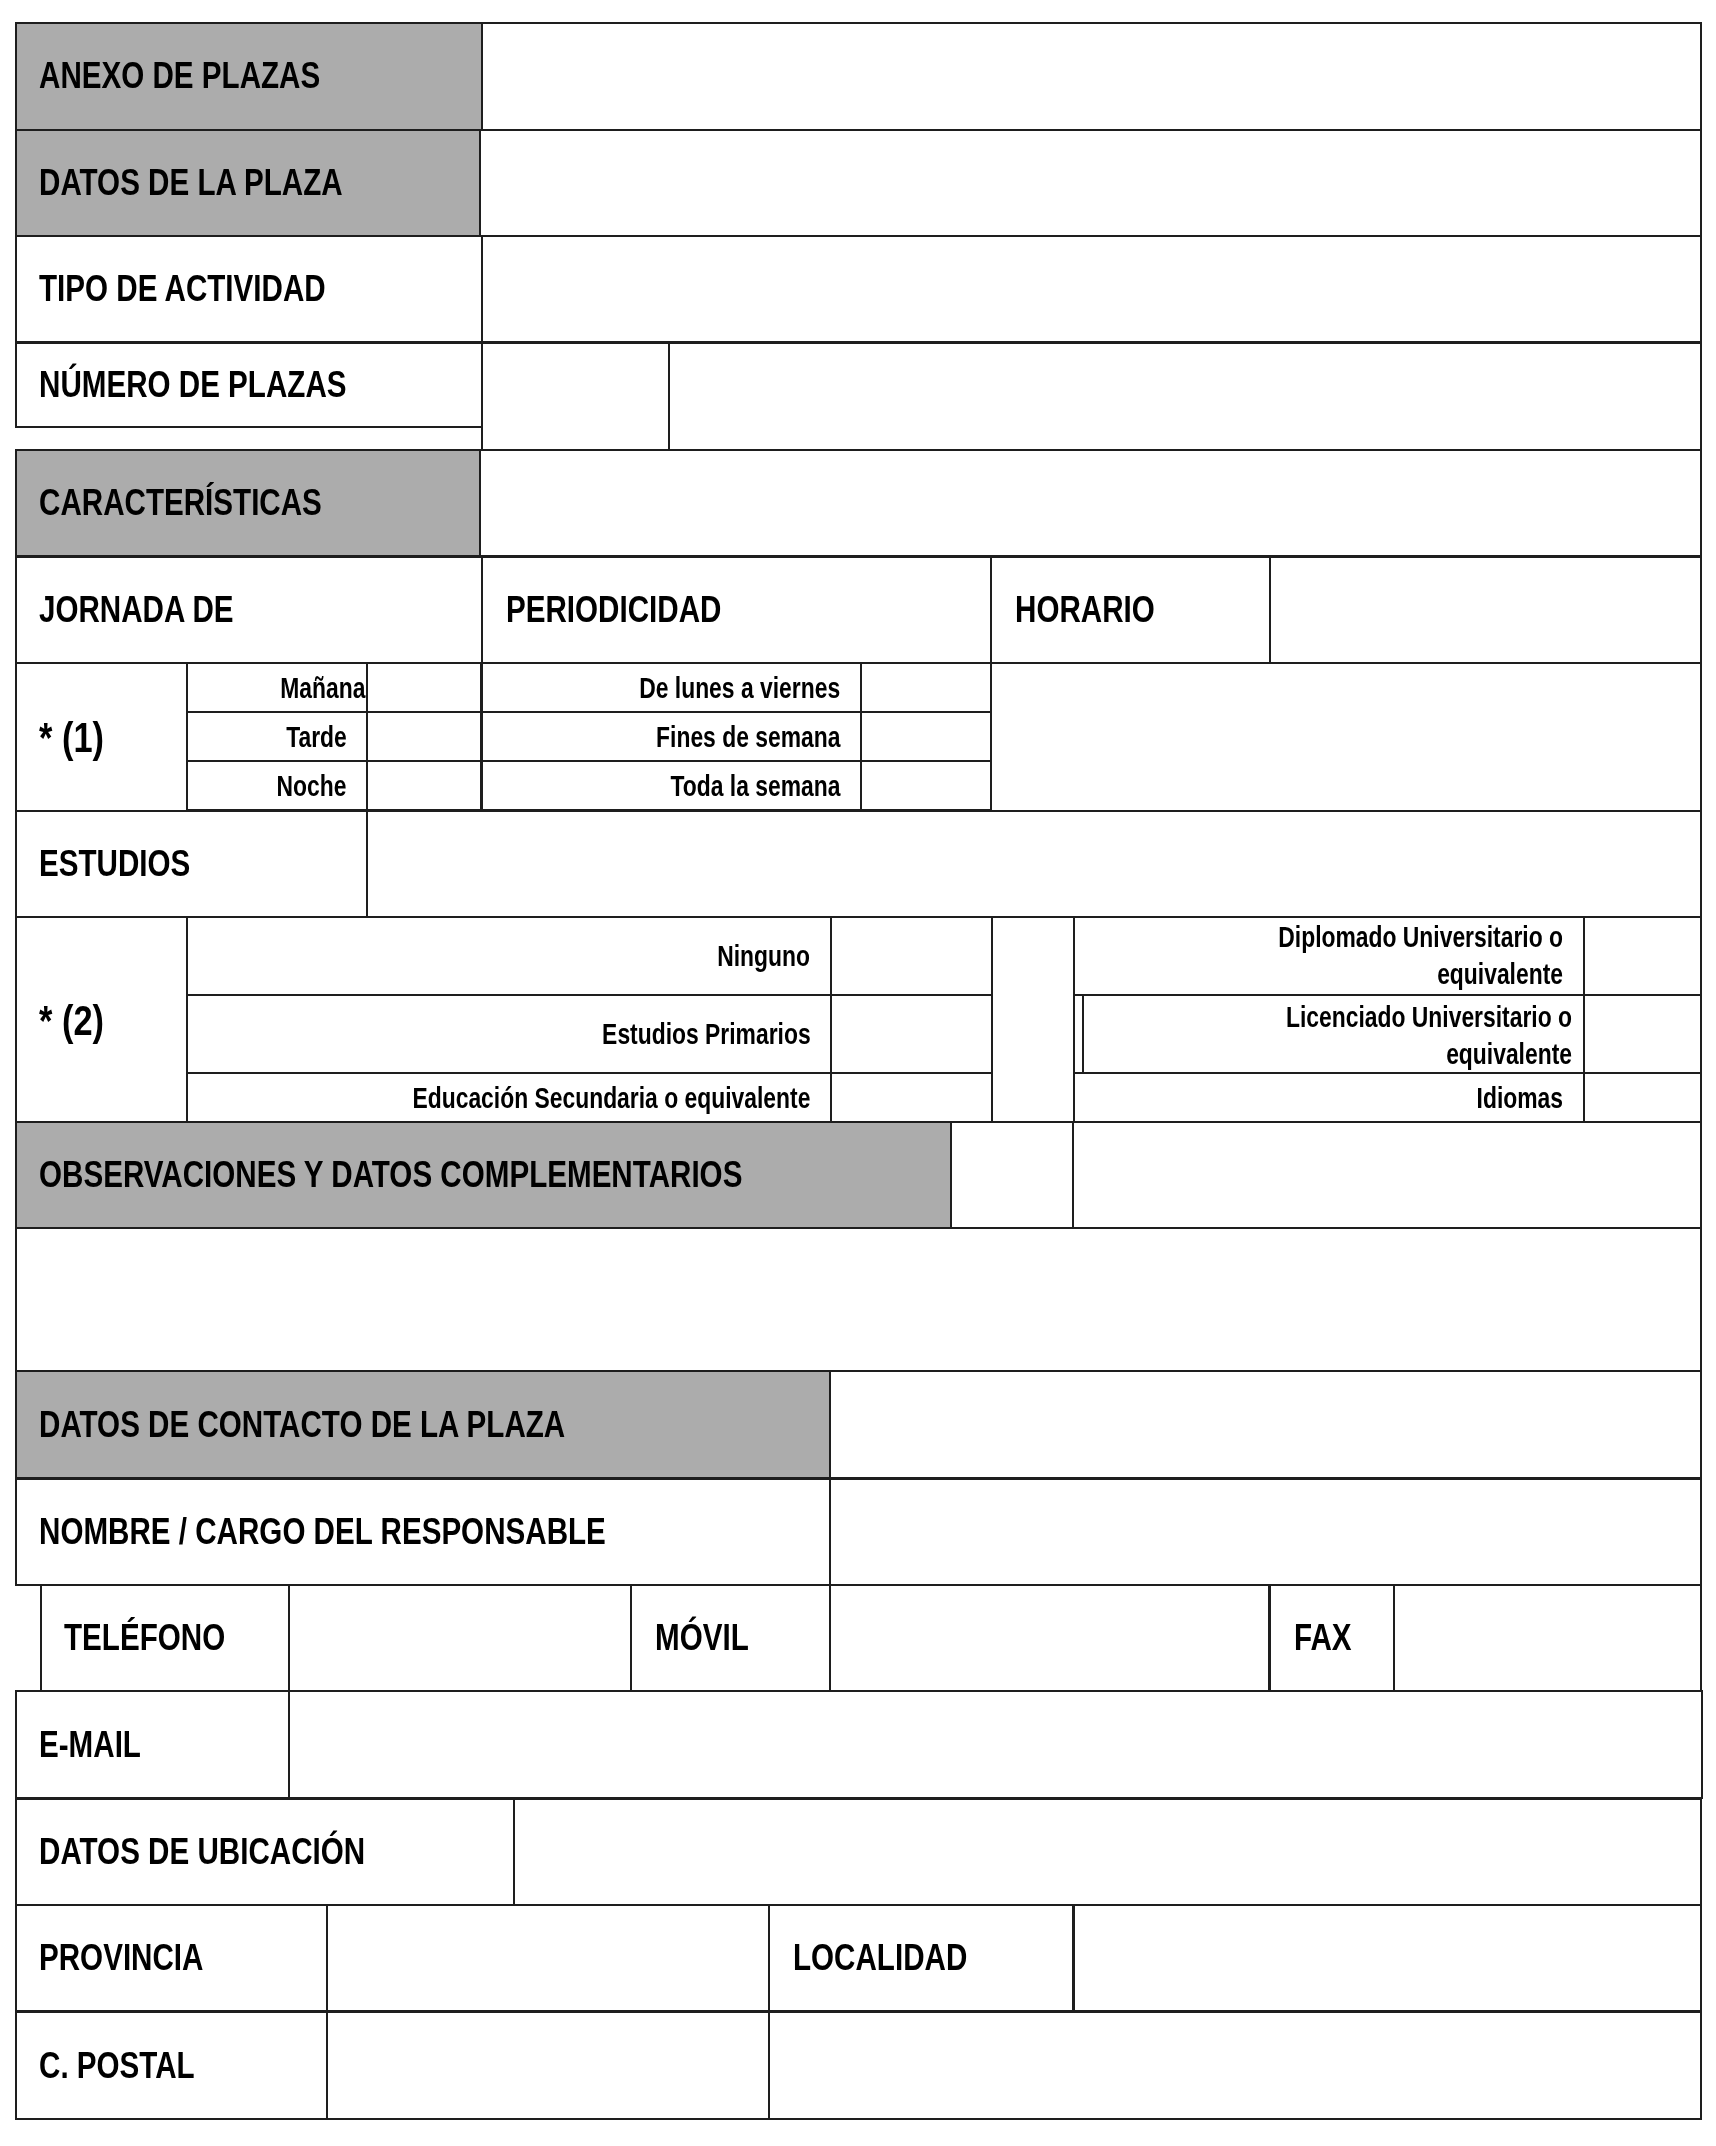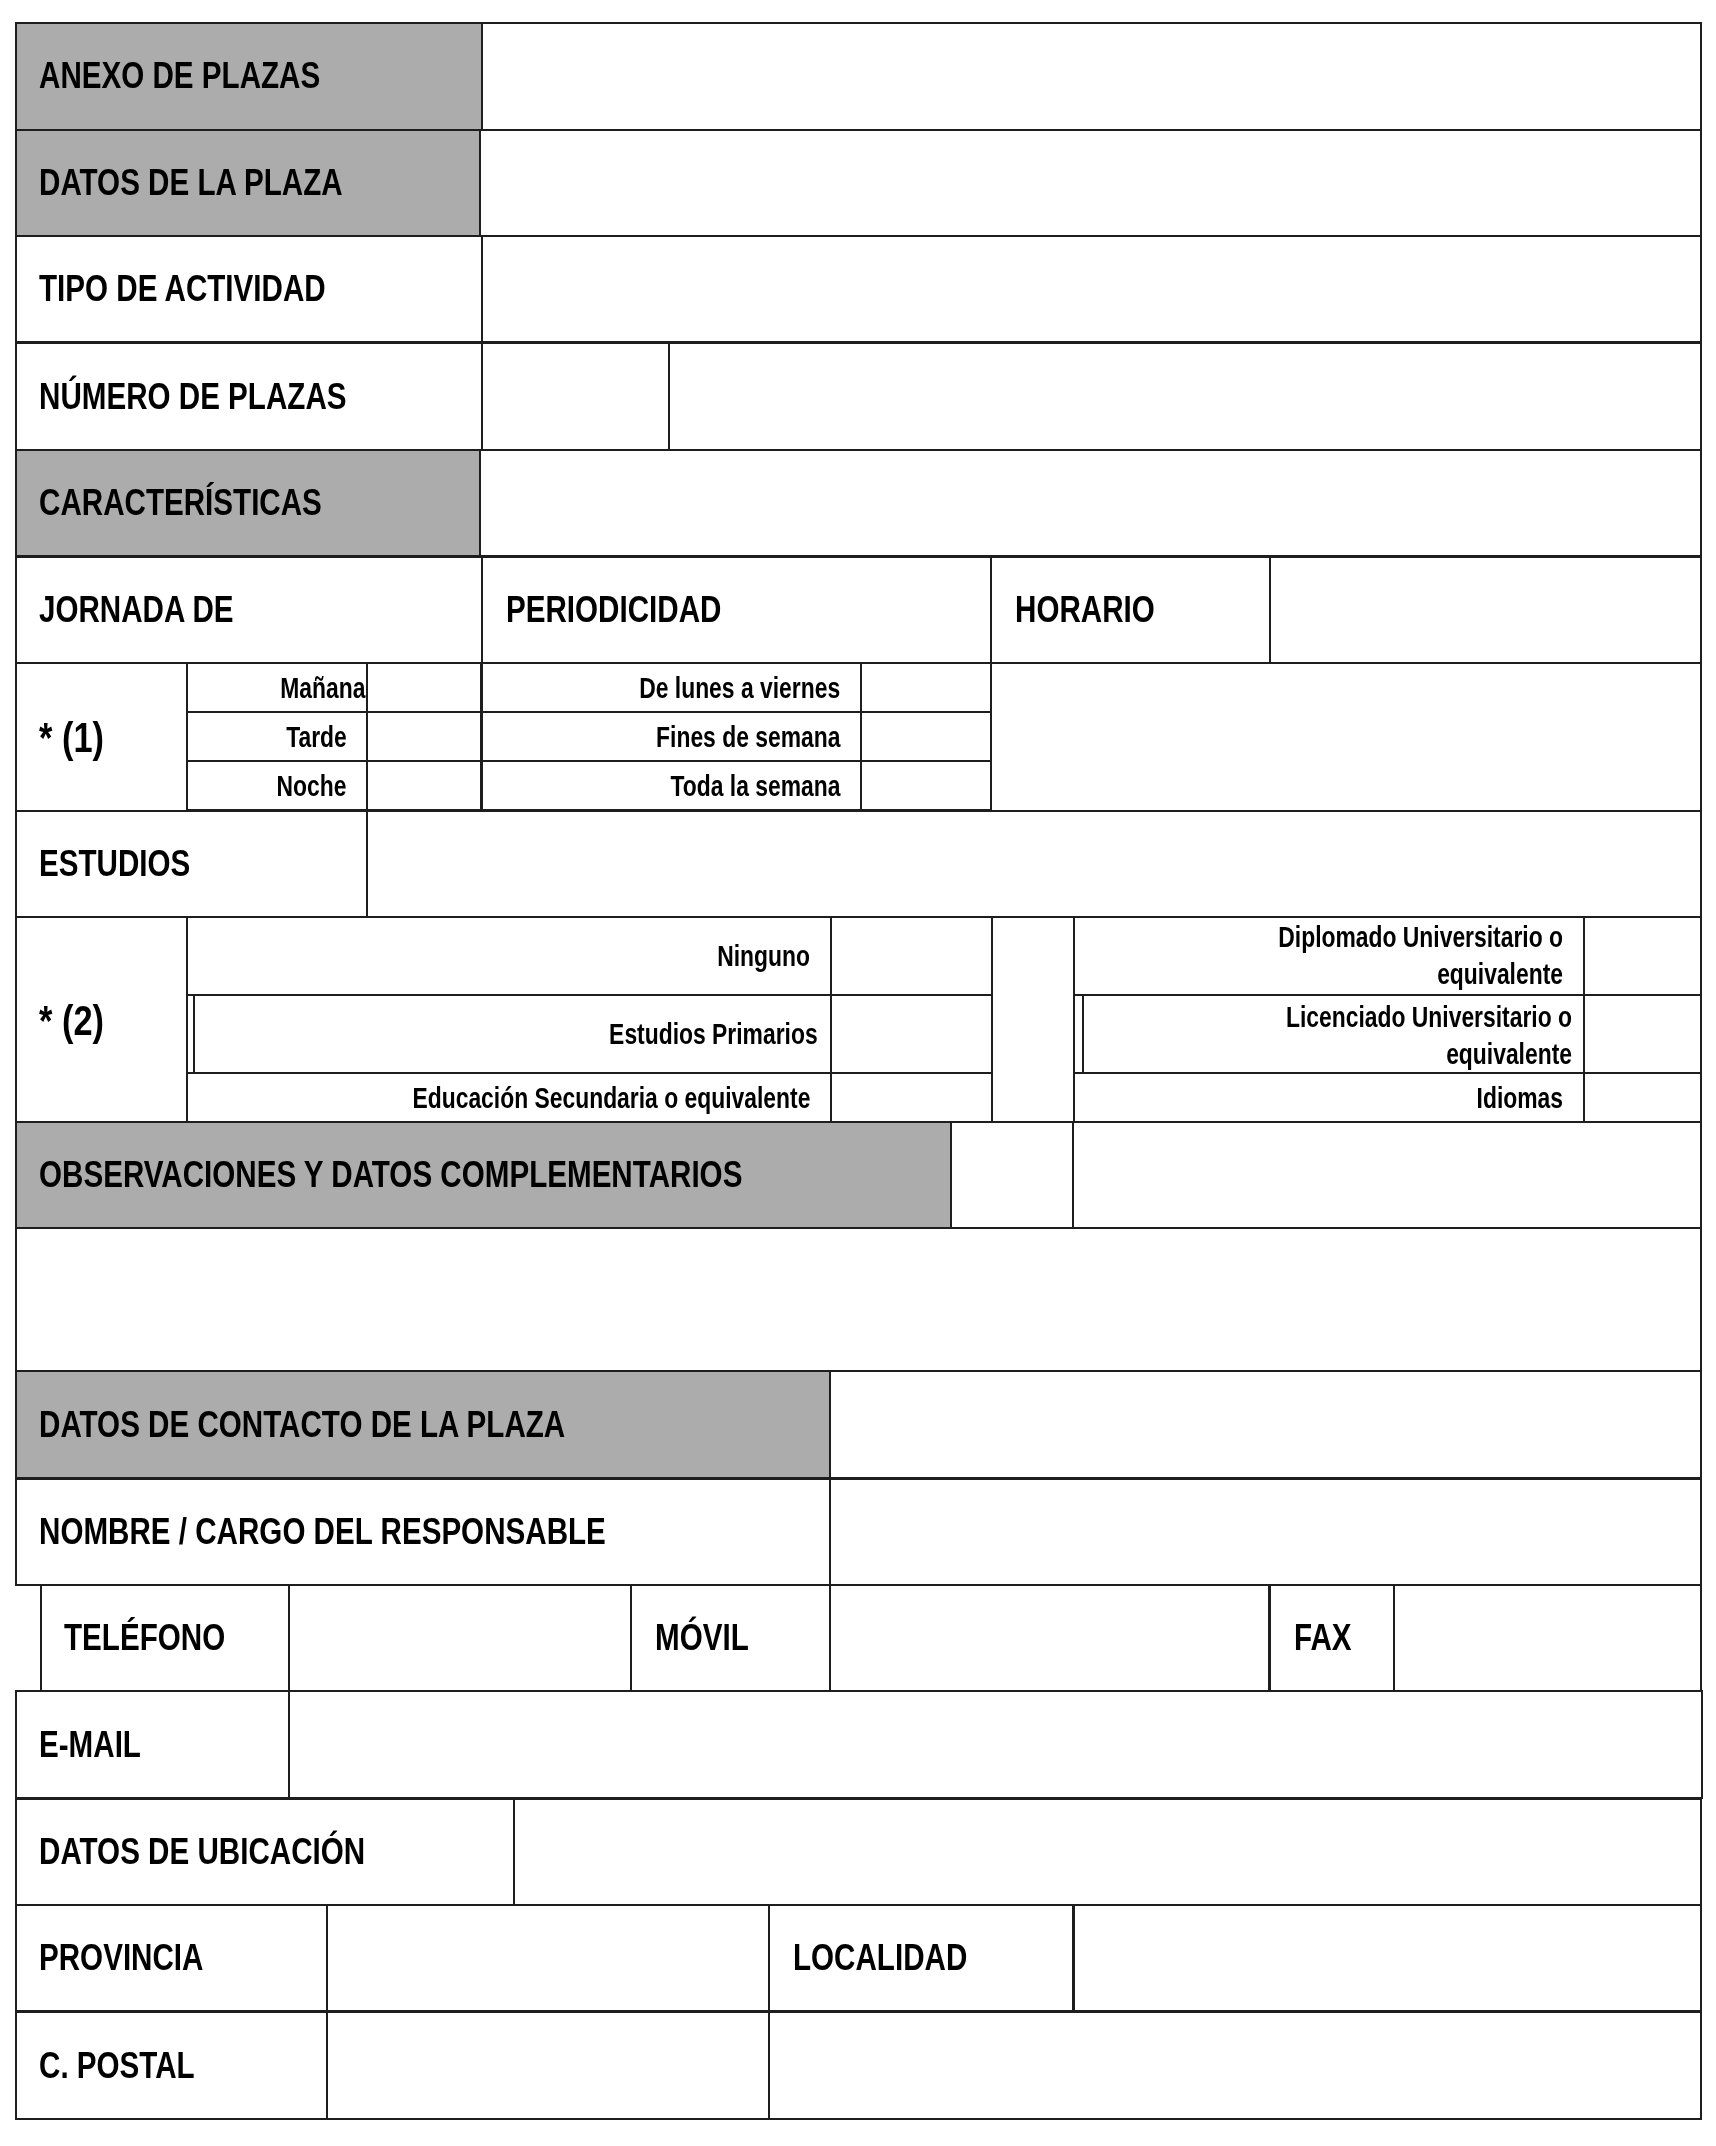--- a/index.html
+++ b/index.html
@@ -34,21 +34,21 @@
 </div>
 <div class="cell" style="left:480px;top:130px;width:1223px;height:108px;"></div>
 
 <div class="cell" style="left:15.8px;top:236px;width:468px;height:108px;">
   <div class="lbl"><span>TIPO DE ACTIVIDAD</span></div>
 </div>
 <div class="cell" style="left:482px;top:236px;width:1221px;height:108px;">
   <span class="field"></span>
 </div>
 
-<div class="cell" style="left:15.8px;top:343px;width:468px;height:109px;text-align:right;">
+<div class="cell" style="left:15.8px;top:343px;width:468px;height:86px;text-align:right;">
   <div class="lbl"><span>NÚMERO DE PLAZAS</span></div>
 </div>
 <div class="cell" style="left:482px;top:343px;width:189px;height:109px;">
   <span class="field"></span>
 </div>
 <div class="cell" style="left:669px;top:343px;width:1034px;height:109px;">
   <span class="field"></span>
 </div>
 
 <div class="cell gray" style="left:15.8px;top:450px;width:499px;height:108px;">
@@ -124,21 +124,21 @@
 <div class="cell" style="left:15.8px;top:917px;width:173px;height:207px;">
   <div class="big"><span>* (2)</span></div>
 </div>
 
 <div class="cell" style="left:187px;top:917px;width:646px;height:80px;">
   <div class="sub"><span>Ninguno</span></div>
 </div>
 <div class="cell" style="left:831px;top:917px;width:163px;height:80px;">
   <span class="field"></span>
 </div>
-<div class="cell" style="left:194px;top:995px;width:646px;height:80px;">
+<div class="cell" style="left:187px;top:995px;width:646px;height:80px;">
   <div class="sub"><span>Estudios Primarios</span></div>
 </div>
 <div class="cell" style="left:831px;top:995px;width:163px;height:80px;">
   <span class="field"></span>
 </div>
 <div class="cell" style="left:187px;top:1073px;width:646px;height:51px;">
   <div class="sub"><span>Educación Secundaria o equivalente</span></div>
 </div>
 <div class="cell" style="left:831px;top:1073px;width:163px;height:51px;">
   <span class="field"></span>

